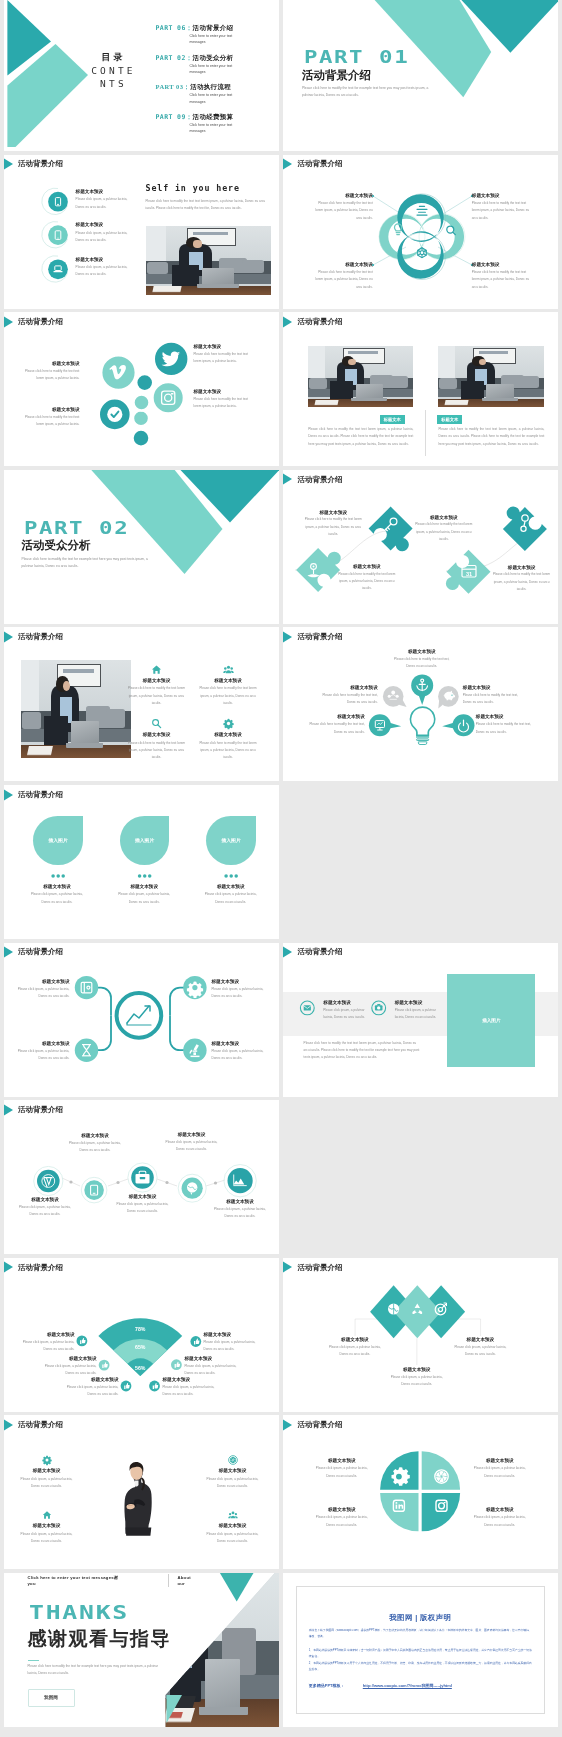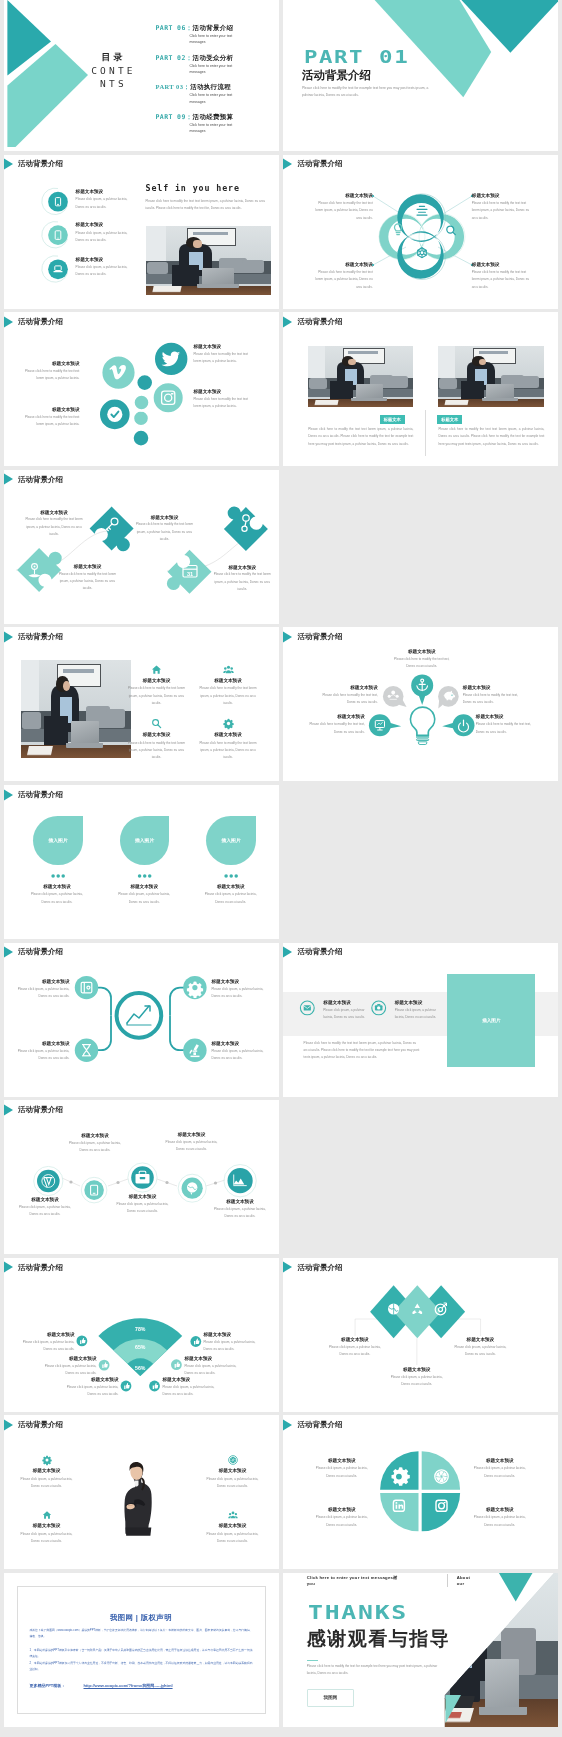--- a/index.html
+++ b/index.html
@@ -334,20 +334,29 @@
     <div class="abs" style="left:154.4px;top:103.2px;background:#3fbdb4;color:#fff;font-size:4.3px;font-weight:bold;padding:1.5px 4px;line-height:1.25;">标题文本</div>
     <div class="abs body" style="left:25.5px;top:114px;width:105px;text-align:justify;">Please click here to modify the text text lorem ipsum, a pulvinar lacinia, Donec eu arcu iaculis. Please click here to modify the text for example text here you may post texts ipsum, a pulvinar lacinia, Donec eu arcu iaculis.</div>
     <div class="abs body" style="left:155.6px;top:114px;width:106px;text-align:justify;">Please click here to modify the text text lorem ipsum, a pulvinar lacinia, Donec eu arcu iaculis. Please click here to modify the text for example text here you may post texts ipsum, a pulvinar lacinia, Donec eu arcu iaculis.</div>
     <div class="abs" style="left:142.5px;top:98px;width:.5px;height:46px;background:#dcdcdc;"></div>
   </div>
 
 </div>
 
 <div class="row">
 
+  <div class="slide">
+    <svg class="abs" style="left:0;top:0" width="275.2" height="154">
+      <polygon points="87.3,0 170.7,0 218.5,58.9 180.5,104" fill="#79d4c9"></polygon>
+      <polygon points="176.5,0 275.2,0 226,52.5" fill="#2aa9ac"></polygon>
+    </svg>
+    <div class="pt-title" style="left:20.4px;top:50.5px;">PART 02</div>
+    <div class="pt-cn" style="left:18px;top:70.5px;">活动受众分析</div>
+    <div class="pt-body" style="left:18px;top:86px;">Please click here to modify the text for example text here you may post texts ipsum, a pulvinar lacinia, Donec eu arcu iaculis.</div>
+  </div>
 
   <div class="slide">
     <div class="hdr">
           <div class="tri"></div>
           <div class="htxt">活动背景介绍</div>
         </div>
     <svg class="abs" style="left:0;top:0" width="275.2" height="154">
       <path d="M12,100 C30,100 42,100 55,92 C70,83 84,62 104,61" fill="none" stroke="#c9c9c9" stroke-width=".45"></path>
       <path d="M163,101 C180,101 196,100 210,92 C228,82 240,62 262,61" fill="none" stroke="#c9c9c9" stroke-width=".45"></path>
       <g transform="translate(12.1,76.9)">
@@ -971,30 +980,20 @@
       <div class="lbl">标题文本预设</div>
       <div class="body" style="margin-top:1.5px;">Please click ipsum, a pulvinar lacinia, Donec eu arcu iaculis.</div>
     </div>
   </div>
 
 </div>
 
 <div class="row">
 
   <div class="slide">
-    <div class="abs" style="left:13px;top:13px;right:13px;bottom:13px;border:.7px solid #dcdcdc;"></div>
-    <div class="abs" style="left:26px;top:40px;width:223px;text-align:center;font-size:7.4px;font-weight:bold;color:#3b63ae;letter-spacing:.4px;">我图网 | 版权声明</div>
-    <div class="abs" style="left:26px;top:55px;width:223px;font-size:2.8px;color:#3b63ae;line-height:2.1;text-align:justify;">感谢您下载了我图网（www.ooopic.com）提供的PPT模板，为了您能更好地使用该模板，请仔细阅读以下条款：本模板中的所有文字、图片、图表素材均仅供参考，您可自行编辑、修改、替换。</div>
-    <div class="abs" style="left:26px;top:75px;width:223px;font-size:2.8px;color:#3b63ae;line-height:2.1;text-align:justify;">1、本网站所提供的PPT模板及字体素材（含一切附属产品）仅限于中华人民共和国境内的正当合法用途使用，禁止用于任何违法违规用途，并应自行承担因使用不当而产生的一切法律责任。</div>
-    <div class="abs" style="left:26px;top:88px;width:223px;font-size:2.8px;color:#3b63ae;line-height:2.1;text-align:justify;">2、本网站所提供的PPT模板仅可用于个人非商业性用途，不得用于出版、转售、印刷、发布或用作商业用途，不得以任何形式传播给第三方，如需商业用途，请与本网站联系获得商业授权。</div>
-    <div class="abs" style="left:26px;top:110px;font-size:4px;font-weight:bold;color:#3b63ae;">更多精品PPT模板：</div>
-    <div class="abs" style="left:80px;top:110px;font-size:4px;font-weight:bold;color:#3b63ae;text-decoration:underline;">http://www.ooopic.com/?from=我图网-----jyhtml</div>
-  </div>
-
-  <div class="slide">
     <div class="photo" style="left:160px;top:0;width:116px;height:154px;clip-path:polygon(111.3px 0, 116px 0, 116px 154px, 2px 154px, 2px 122px);">
       <i class="ph-wall" style="height:54%;background:linear-gradient(#dfe5e7,#d2d9dc);"></i>
           <i class="ph-floor" style="height:19%;background:linear-gradient(#5c3e2b,#7d5437);"></i>
       <i class="ph-sofaback" style="top:44%;height:24%;background:#566066;"></i>
           <i class="ph-sofaseat" style="top:66%;height:16%;background:#6b757c;"></i>
       <i class="ph-pill" style="left:50%;top:36%;width:30%;height:30%;background:#8e949a;border-radius:3px;"></i>
       <i class="ph-suit" style="left:10%;top:28%;width:28%;height:42%;border-radius:10% 30% 0 0;"></i>
       <i class="ph-shirt" style="left:12%;top:38%;width:13%;height:26%;"></i>
       <i class="ph-suit" style="left:26%;top:14%;width:9%;height:28%;transform:rotate(16deg);border-radius:3px;"></i>
       <i style="left:30%;top:40%;width:5%;height:6%;background:#d8b49a;border-radius:40%;"></i>
@@ -1012,15 +1011,25 @@
     <div class="abs" style="left:24px;top:2px;width:100px;font-size:4.2px;font-weight:bold;color:#2b2b2b;letter-spacing:.25px;line-height:1.55;">Click here to enter your text messages谢 you</div>
     <div class="abs" style="left:174px;top:2px;width:22px;font-size:4.2px;font-weight:bold;color:#2b2b2b;letter-spacing:.25px;line-height:1.55;">About our</div>
     <div class="abs" style="left:164px;top:1px;width:.5px;height:13.5px;background:#cfcfcf;"></div>
     <div class="abs" style="left:25.5px;top:29px;font-size:20px;font-weight:bold;color:#4cb6b4;letter-spacing:1.4px;font-family:'DejaVu Sans Mono',monospace;line-height:1;transform:scaleX(1.24);transform-origin:left top;">THANKS</div>
     <div class="abs" style="left:24px;top:55px;font-size:19px;font-weight:bold;color:#2b2b2b;letter-spacing:1.5px;line-height:1.2;">感谢观看与指导</div>
     <div class="abs" style="left:24px;top:87px;width:11px;height:.8px;background:#7fd3c9;"></div>
     <div class="abs body" style="left:24px;top:90px;width:132px;">Please click here to modify the text for example text here you may post texts ipsum, a pulvinar lacinia, Donec eu arcu iaculis.</div>
     <div class="abs" style="left:24px;top:116px;width:45px;height:16px;border:.6px solid #cfe7e3;border-radius:1px;display:flex;align-items:center;justify-content:center;font-size:4.6px;font-weight:bold;color:#444;">我图网</div>
   </div>
 
+  <div class="slide">
+    <div class="abs" style="left:13px;top:13px;right:13px;bottom:13px;border:.7px solid #dcdcdc;"></div>
+    <div class="abs" style="left:26px;top:40px;width:223px;text-align:center;font-size:7.4px;font-weight:bold;color:#3b63ae;letter-spacing:.4px;">我图网 | 版权声明</div>
+    <div class="abs" style="left:26px;top:55px;width:223px;font-size:2.8px;color:#3b63ae;line-height:2.1;text-align:justify;">感谢您下载了我图网（www.ooopic.com）提供的PPT模板，为了您能更好地使用该模板，请仔细阅读以下条款：本模板中的所有文字、图片、图表素材均仅供参考，您可自行编辑、修改、替换。</div>
+    <div class="abs" style="left:26px;top:75px;width:223px;font-size:2.8px;color:#3b63ae;line-height:2.1;text-align:justify;">1、本网站所提供的PPT模板及字体素材（含一切附属产品）仅限于中华人民共和国境内的正当合法用途使用，禁止用于任何违法违规用途，并应自行承担因使用不当而产生的一切法律责任。</div>
+    <div class="abs" style="left:26px;top:88px;width:223px;font-size:2.8px;color:#3b63ae;line-height:2.1;text-align:justify;">2、本网站所提供的PPT模板仅可用于个人非商业性用途，不得用于出版、转售、印刷、发布或用作商业用途，不得以任何形式传播给第三方，如需商业用途，请与本网站联系获得商业授权。</div>
+    <div class="abs" style="left:26px;top:110px;font-size:4px;font-weight:bold;color:#3b63ae;">更多精品PPT模板：</div>
+    <div class="abs" style="left:80px;top:110px;font-size:4px;font-weight:bold;color:#3b63ae;text-decoration:underline;">http://www.ooopic.com/?from=我图网-----jyhtml</div>
+  </div>
+
 </div>
 
 </div>
 
 </body></html>

